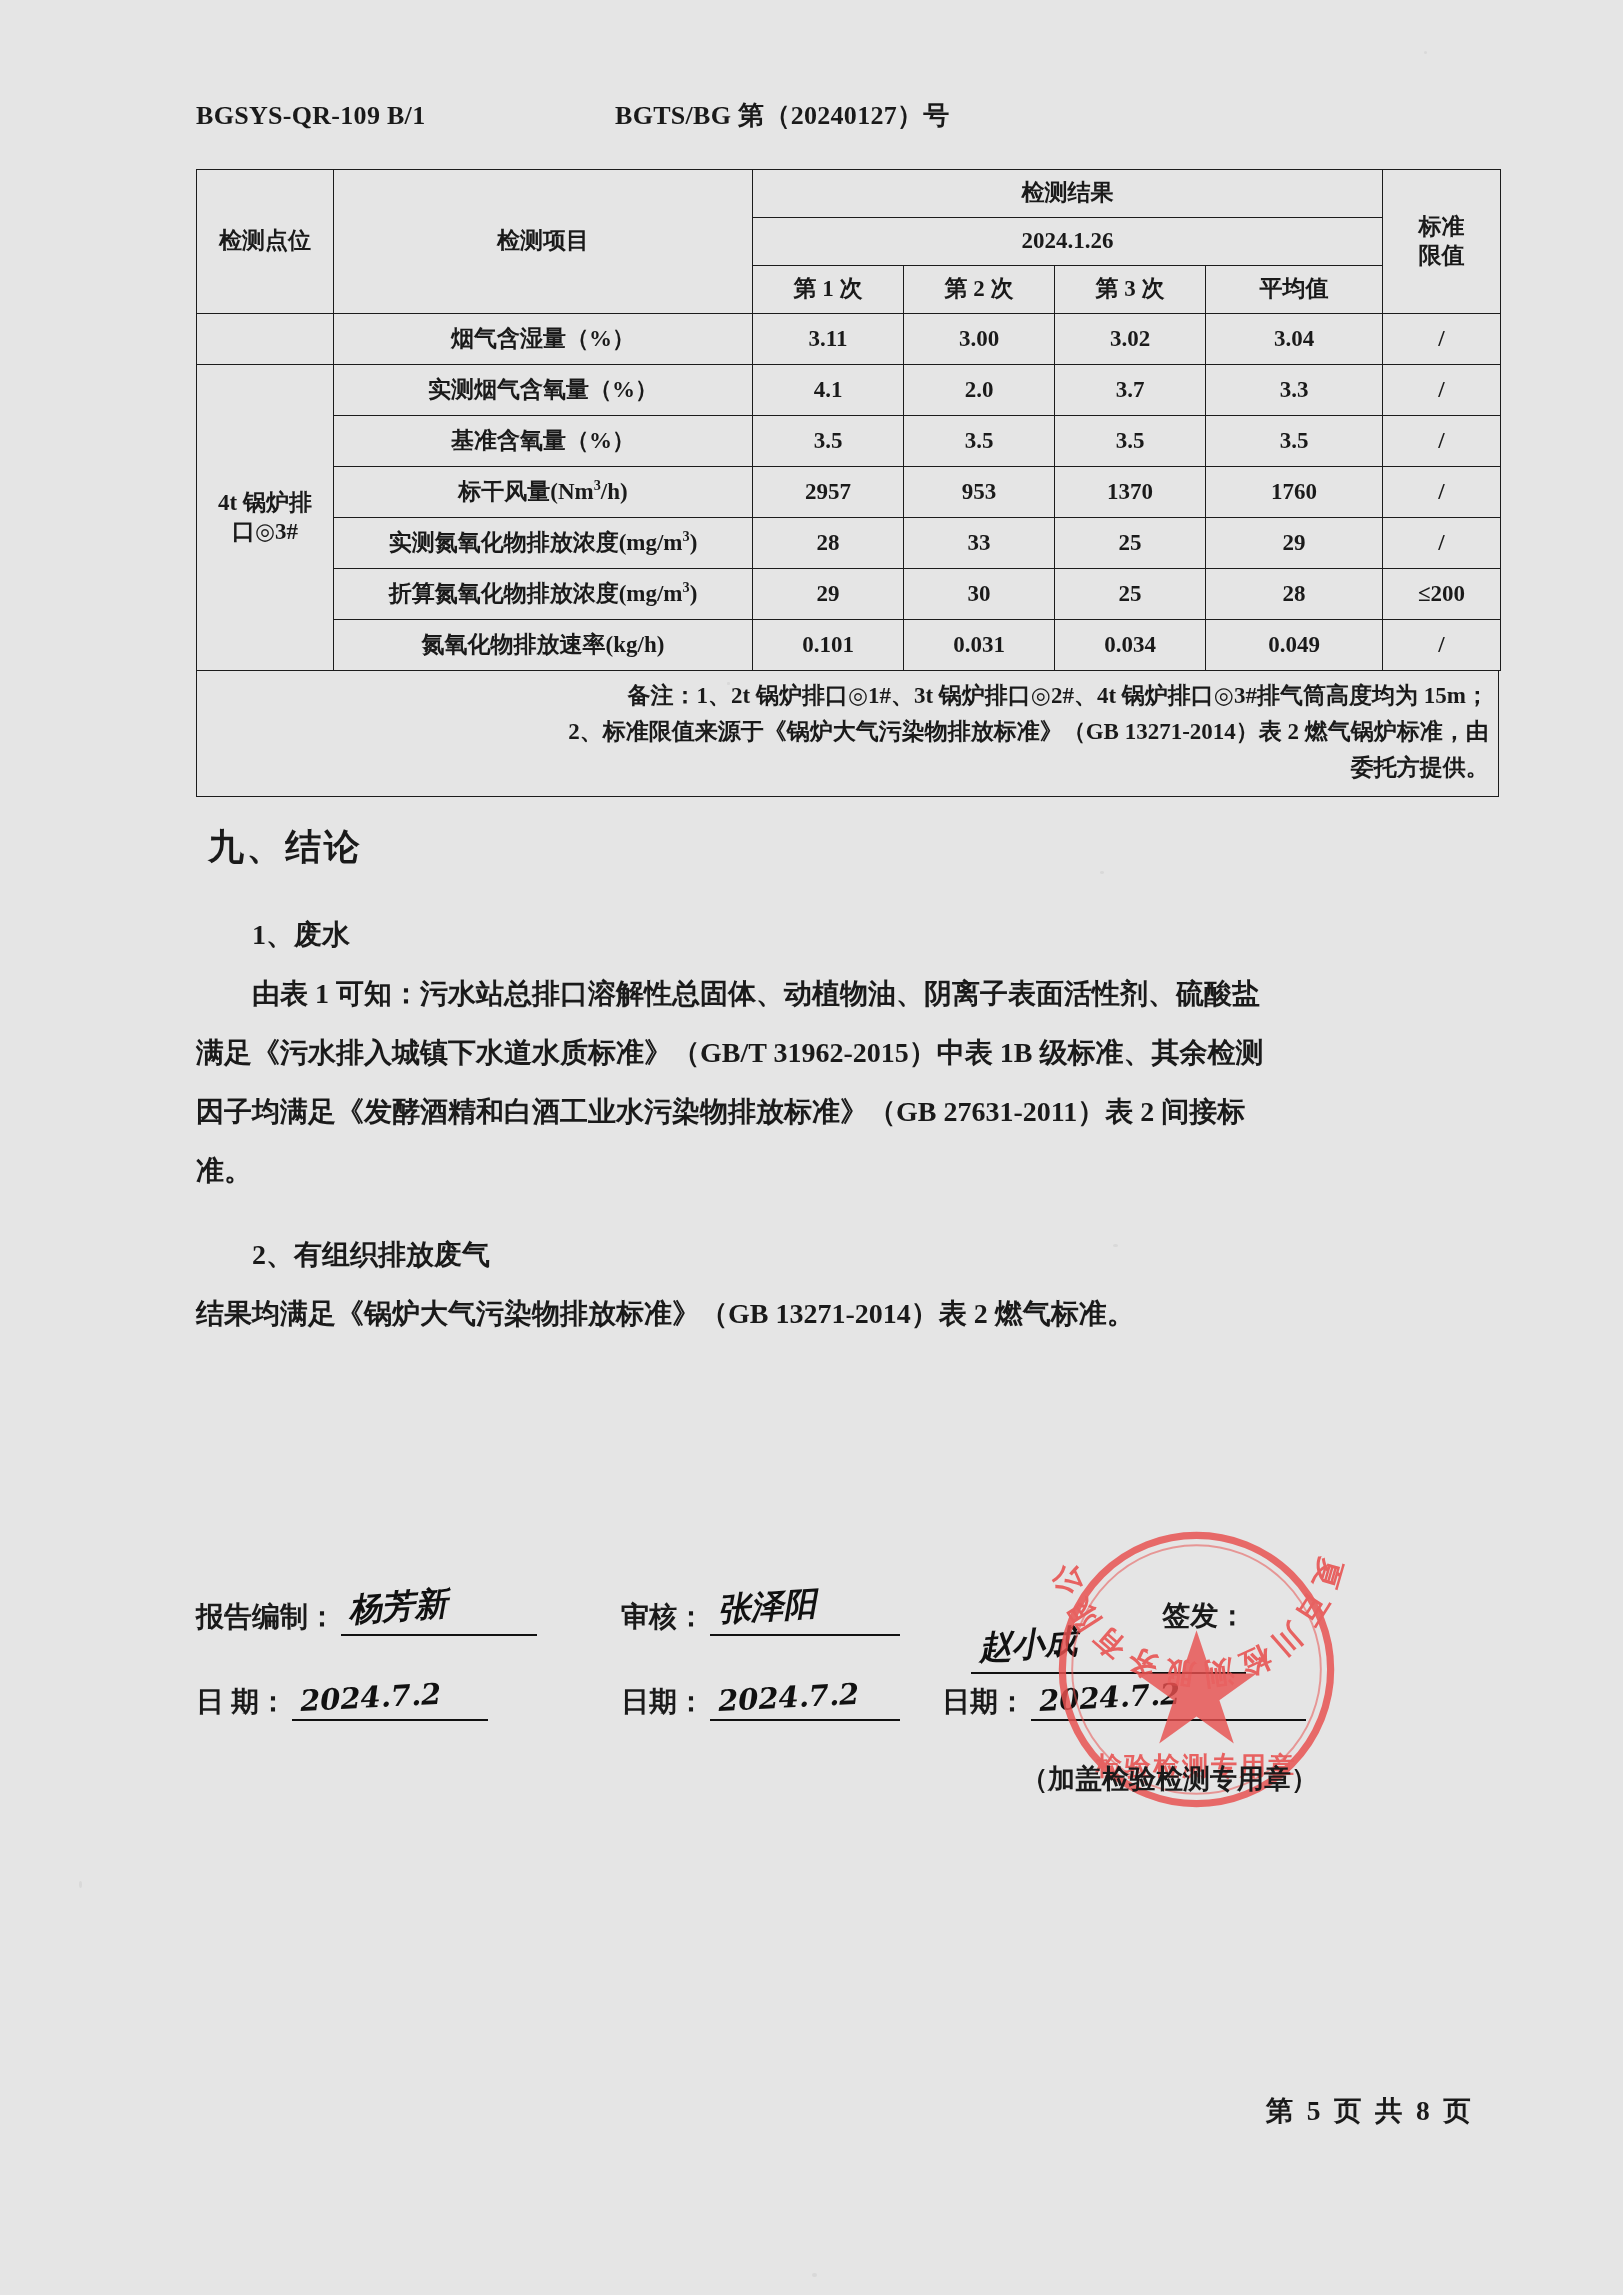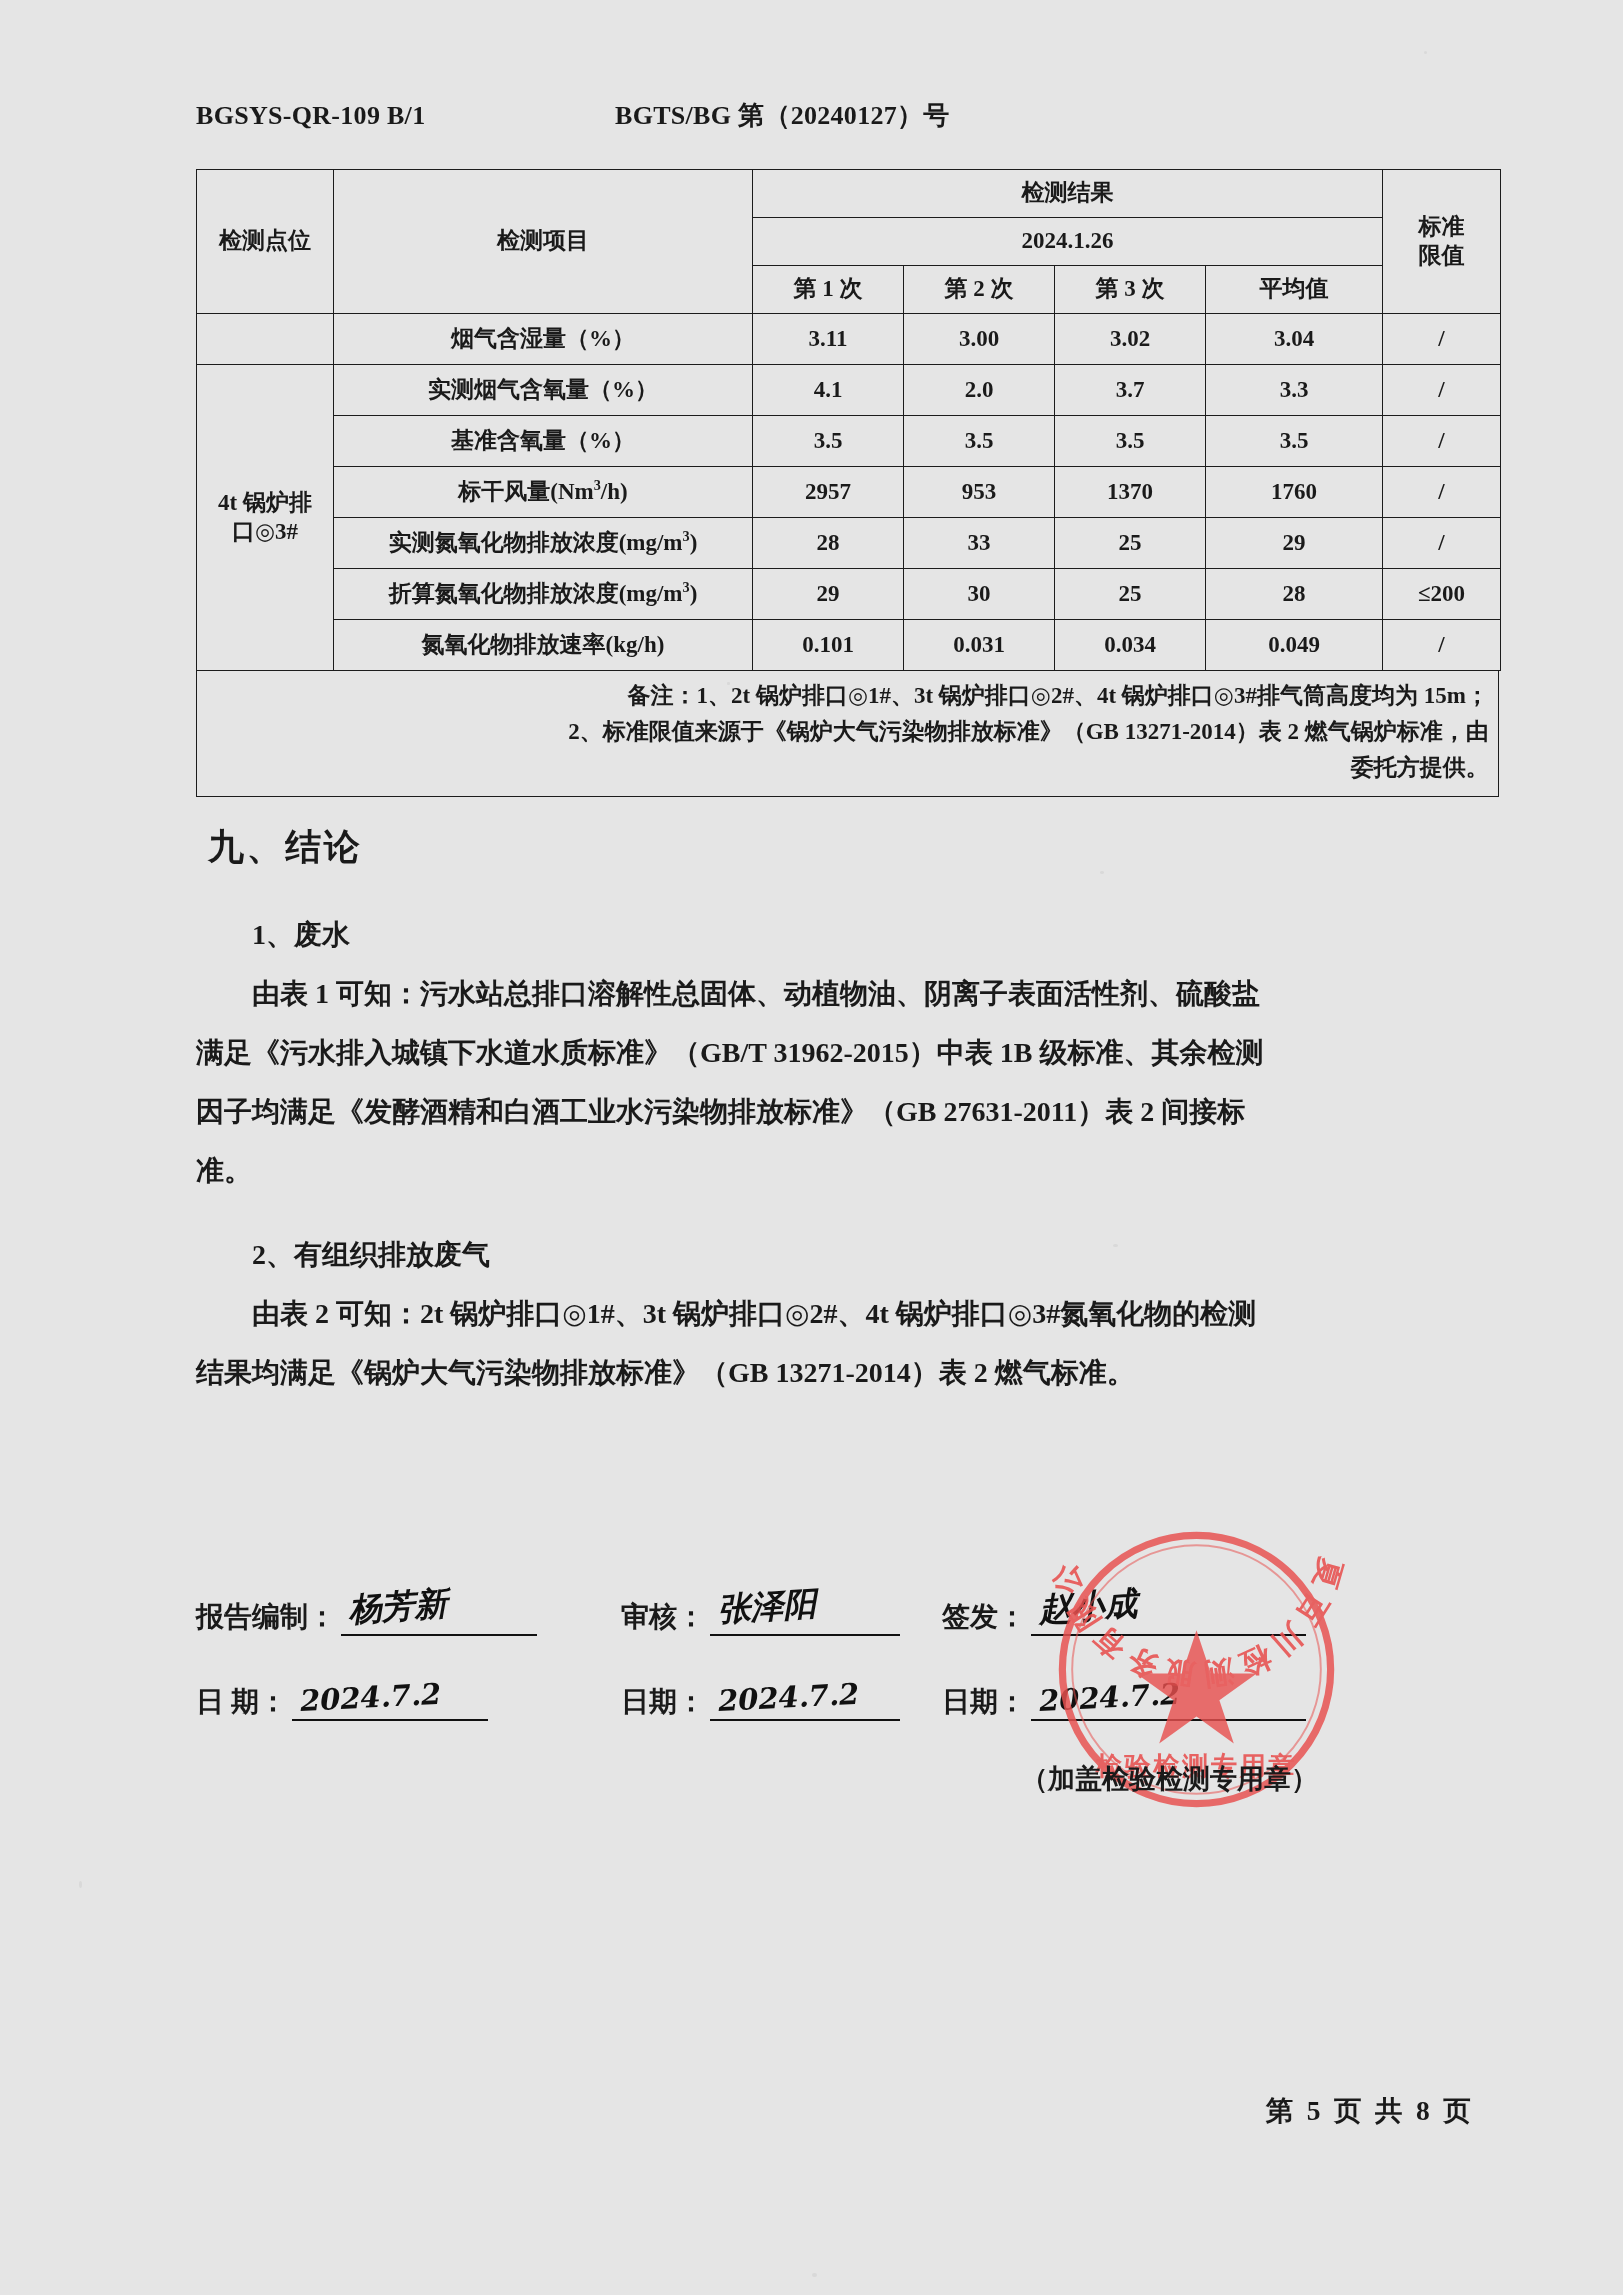--- a/index.html
+++ b/index.html
@@ -159,21 +159,21 @@
     transform-origin: left bottom;
   }
   .hw-date {
     font-size: 29px;
     transform: rotate(-3deg);
   }
 
   
   #grp-prep   { left: 0px; }
   #grp-review { left: 425px; }
-  #grp-issue  { left: 746px; }
+  #grp-issue  { left: 770px; flex-direction: column; }
   
   #grp-date1  { left: 0px; }
   #grp-date2  { left: 425px; }
   #grp-date3  { left: 746px; }
 
   .w-prep   { width: 196px; }
   .w-review { width: 190px; }
   .w-issue  { width: 275px; }
 
   .seal-caption {
@@ -340,21 +340,20 @@
   <div class="body-block" id="para-waste">
     <p class="indent2">1、废水</p>
     <p class="indent2">由表 1 可知：污水站总排口溶解性总固体、动植物油、阴离子表面活性剂、硫酸盐</p>
     <p>满足《污水排入城镇下水道水质标准》（GB/T 31962-2015）中表 1B 级标准、其余检测</p>
     <p>因子均满足《发酵酒精和白酒工业水污染物排放标准》（GB 27631-2011）表 2 间接标</p>
     <p>准。</p>
   </div>
 
   <div class="body-block" id="para-gas">
     <p class="indent2">2、有组织排放废气</p>
-    <p class="indent2">由表 2 可知：2t 锅炉排口◎1#、3t 锅炉排口◎2#、4t 锅炉排口◎3#氮氧化物的检测</p>
     <p>结果均满足《锅炉大气污染物排放标准》（GB 13271-2014）表 2 燃气标准。</p>
   </div>
 
   <div class="sig-area">
 
     <div class="sig-row">
       <div class="sig-grp" id="grp-prep">
         <span class="sig-label">报告编制：</span>
         <span class="sig-line w-prep">
           <span class="handwrite">杨芳新</span>

